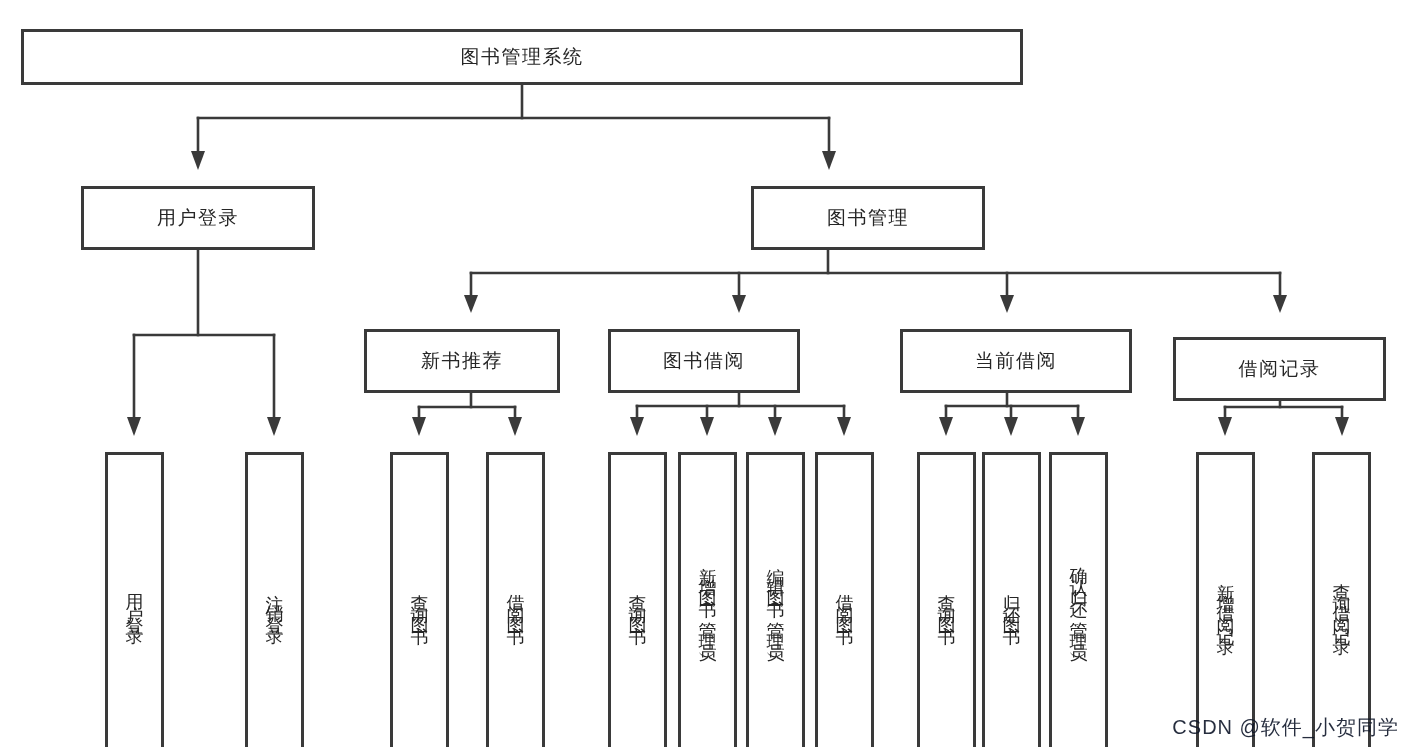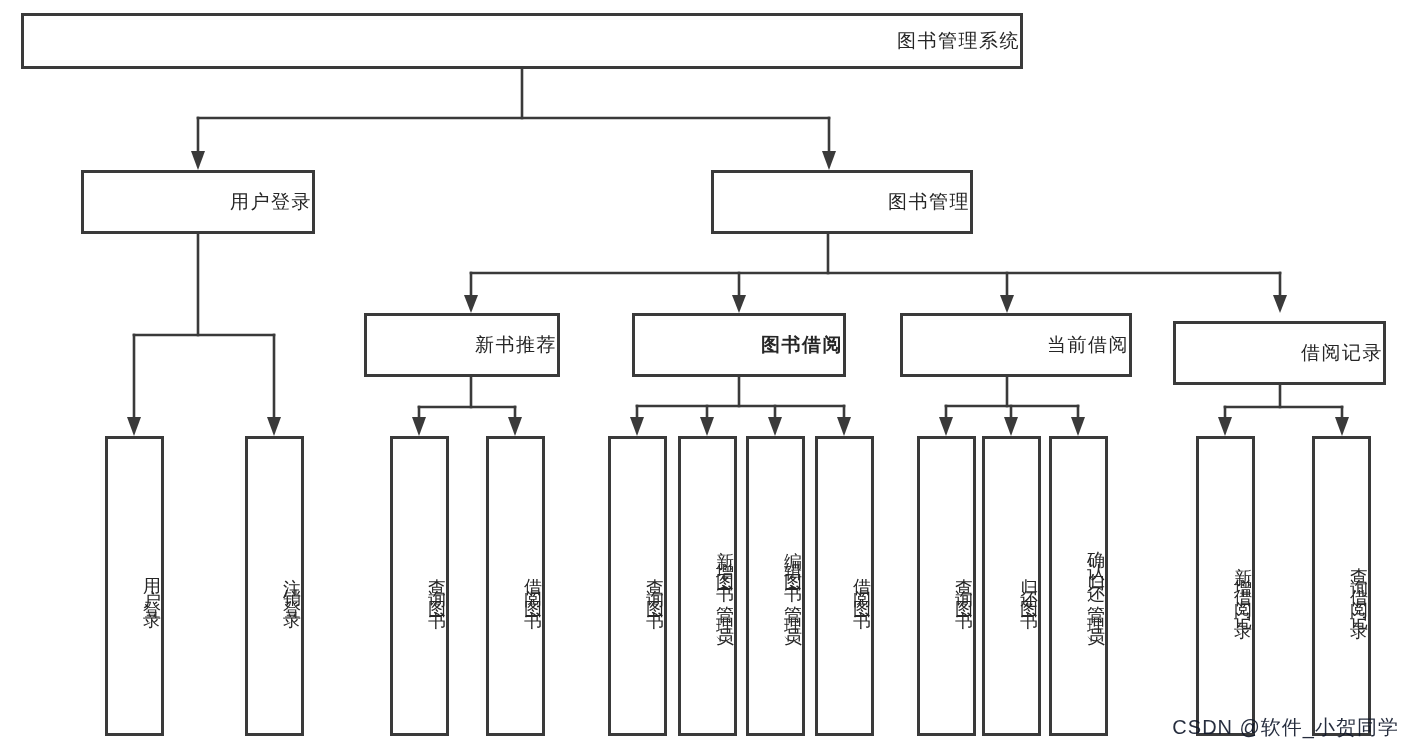--- a/index.html
+++ b/index.html
@@ -24,22 +24,23 @@
     pointer-events: none;
   }
   .node {
     position: absolute;
     box-sizing: border-box;
     background: #ffffff;
     border: 3px solid #3a3a3a;
     color: #262626;
     display: flex;
     align-items: center;
-    justify-content: flex-end;
+    justify-content: center;
     z-index: 2;
+    margin-top: 16px;
   }
   .hbox {
     font-size: 19px;
     letter-spacing: 1.5px;
     white-space: nowrap;
   }
   .vbox {
     font-size: 18px;
   }
   .vbox .vtext {
@@ -139,28 +140,28 @@
     </g>
   </svg>
 
   <div class="node hbox" style="left:21px; top:13px; width:1002px; height:56px;">
     <span>图书管理系统</span>
   </div>
 
   <div class="node hbox" style="left:81px; top:170px; width:234px; height:64px;">
     <span>用户登录</span>
   </div>
-  <div class="node hbox" style="left:711px; top:170px; width:262px; height:64px;">
+  <div class="node hbox" style="left:751px; top:170px; width:234px; height:64px;">
     <span>图书管理</span>
   </div>
 
   <div class="node hbox" style="left:364px; top:313px; width:196px; height:64px;">
     <span>新书推荐</span>
   </div>
-  <div class="node hbox" style="left:632px; top:313px; width:214px; height:64px;font-weight:bold;">
+  <div class="node hbox" style="left:608px; top:313px; width:192px; height:64px;">
     <span>图书借阅</span>
   </div>
   <div class="node hbox" style="left:900px; top:313px; width:232px; height:64px;">
     <span>当前借阅</span>
   </div>
   <div class="node hbox" style="left:1173px; top:321px; width:213px; height:64px;">
     <span>借阅记录</span>
   </div>
 
   <div class="node vbox" style="left:105px; top:436px; width:59px; height:300px;">

